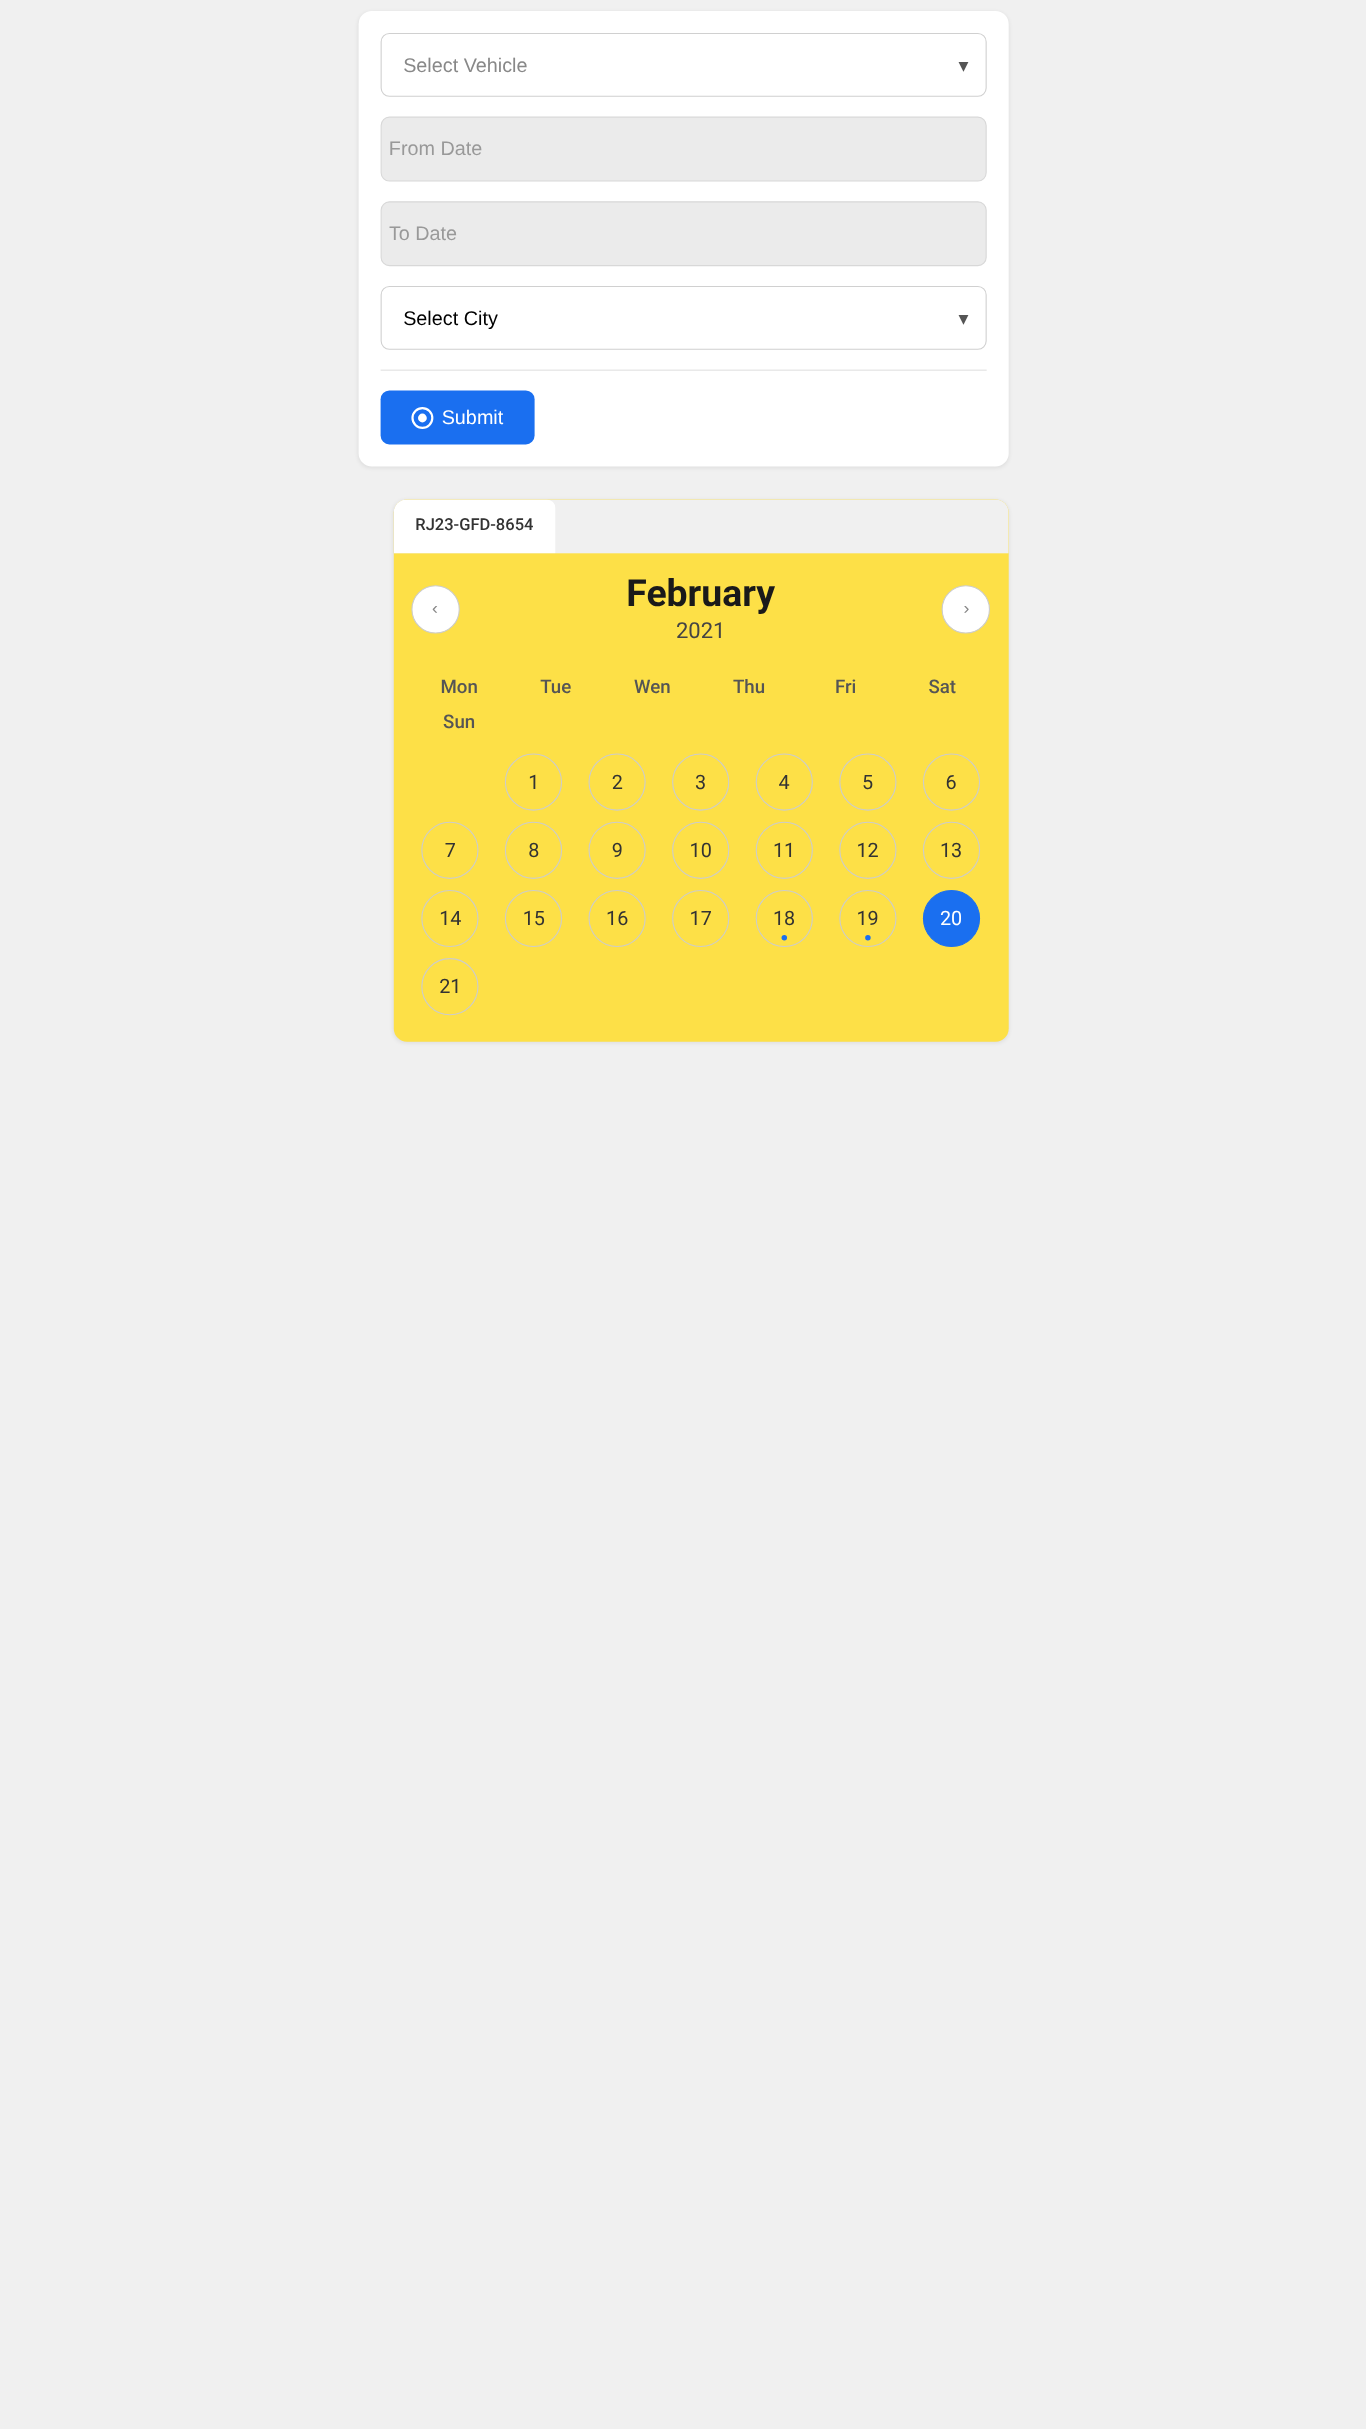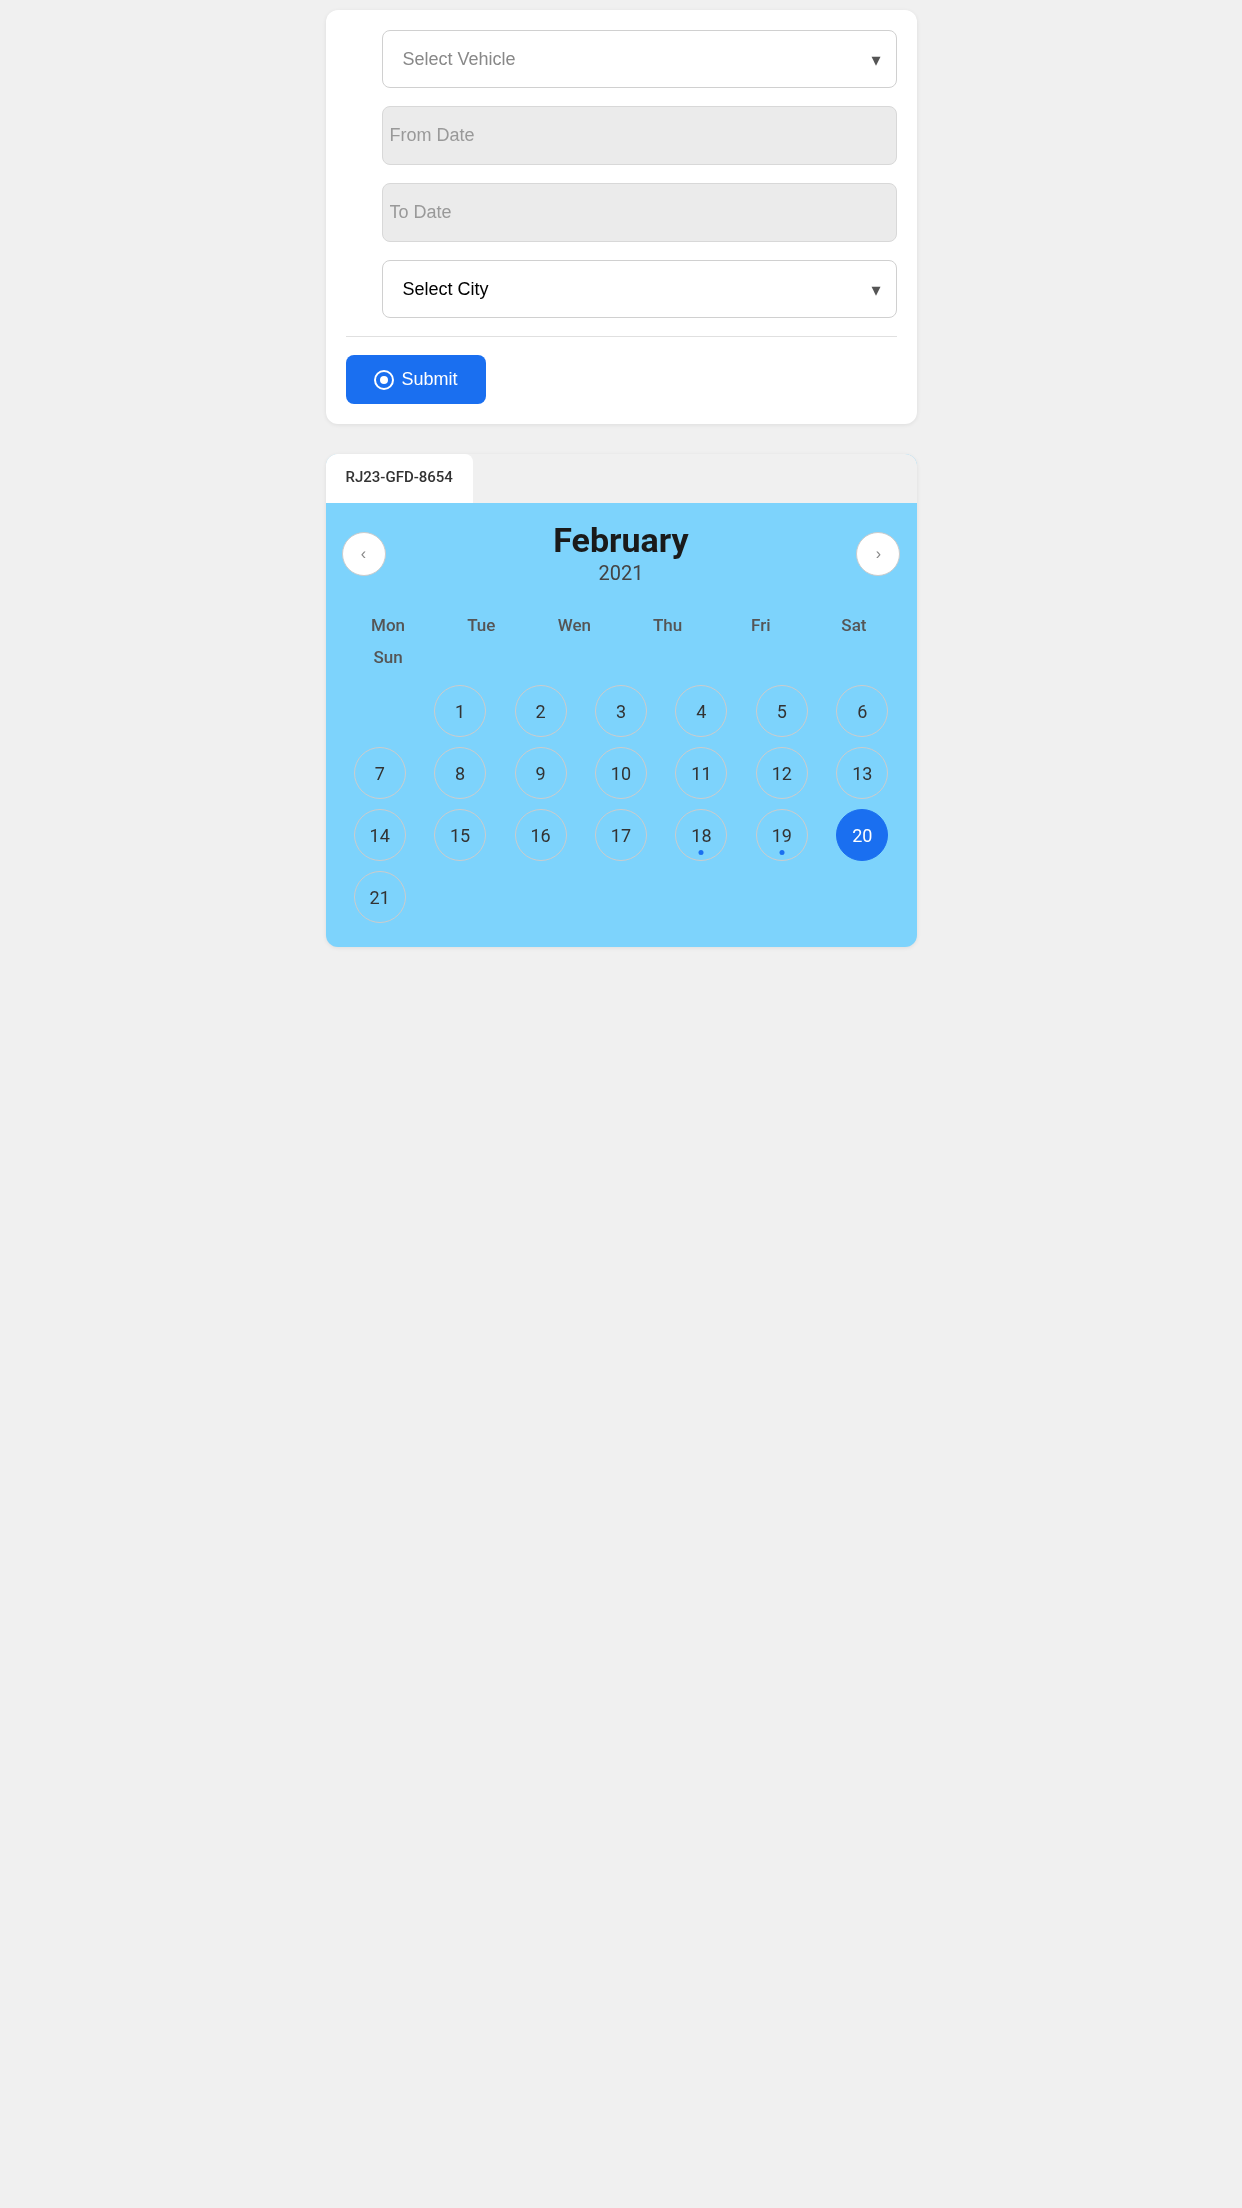--- a/index.html
+++ b/index.html
@@ -21,21 +21,20 @@
     .form-card {
       background: #ffffff;
       border-radius: 12px;
       padding: 20px;
       box-shadow: 0 1px 4px rgba(0,0,0,0.08);
       margin-bottom: 30px;
     }
 
     .form-group {
       margin-bottom: 18px;
-      margin-left: 36px;
     }
 
     .select-wrapper {
       position: relative;
       width: 100%;
     }
 
     select {
       width: 100%;
       padding: 18px 20px;
@@ -109,24 +108,25 @@
     .btn-icon::after {
       content: '';
       width: 8px;
       height: 8px;
       border-radius: 50%;
       background: #ffffff;
     }
 
     
     .calendar-section {
-      background: #7dd3fc;
+      background: #fde047;
       border-radius: 12px;
       overflow: hidden;
       box-shadow: 0 1px 4px rgba(0,0,0,0.08);
+      margin-left: 32px;
     }
 
     .tab-bar {
       display: flex;
       background: #f0f0f0;
     }
 
     .tab-item {
       padding: 14px 20px;
       font-size: 15px;

